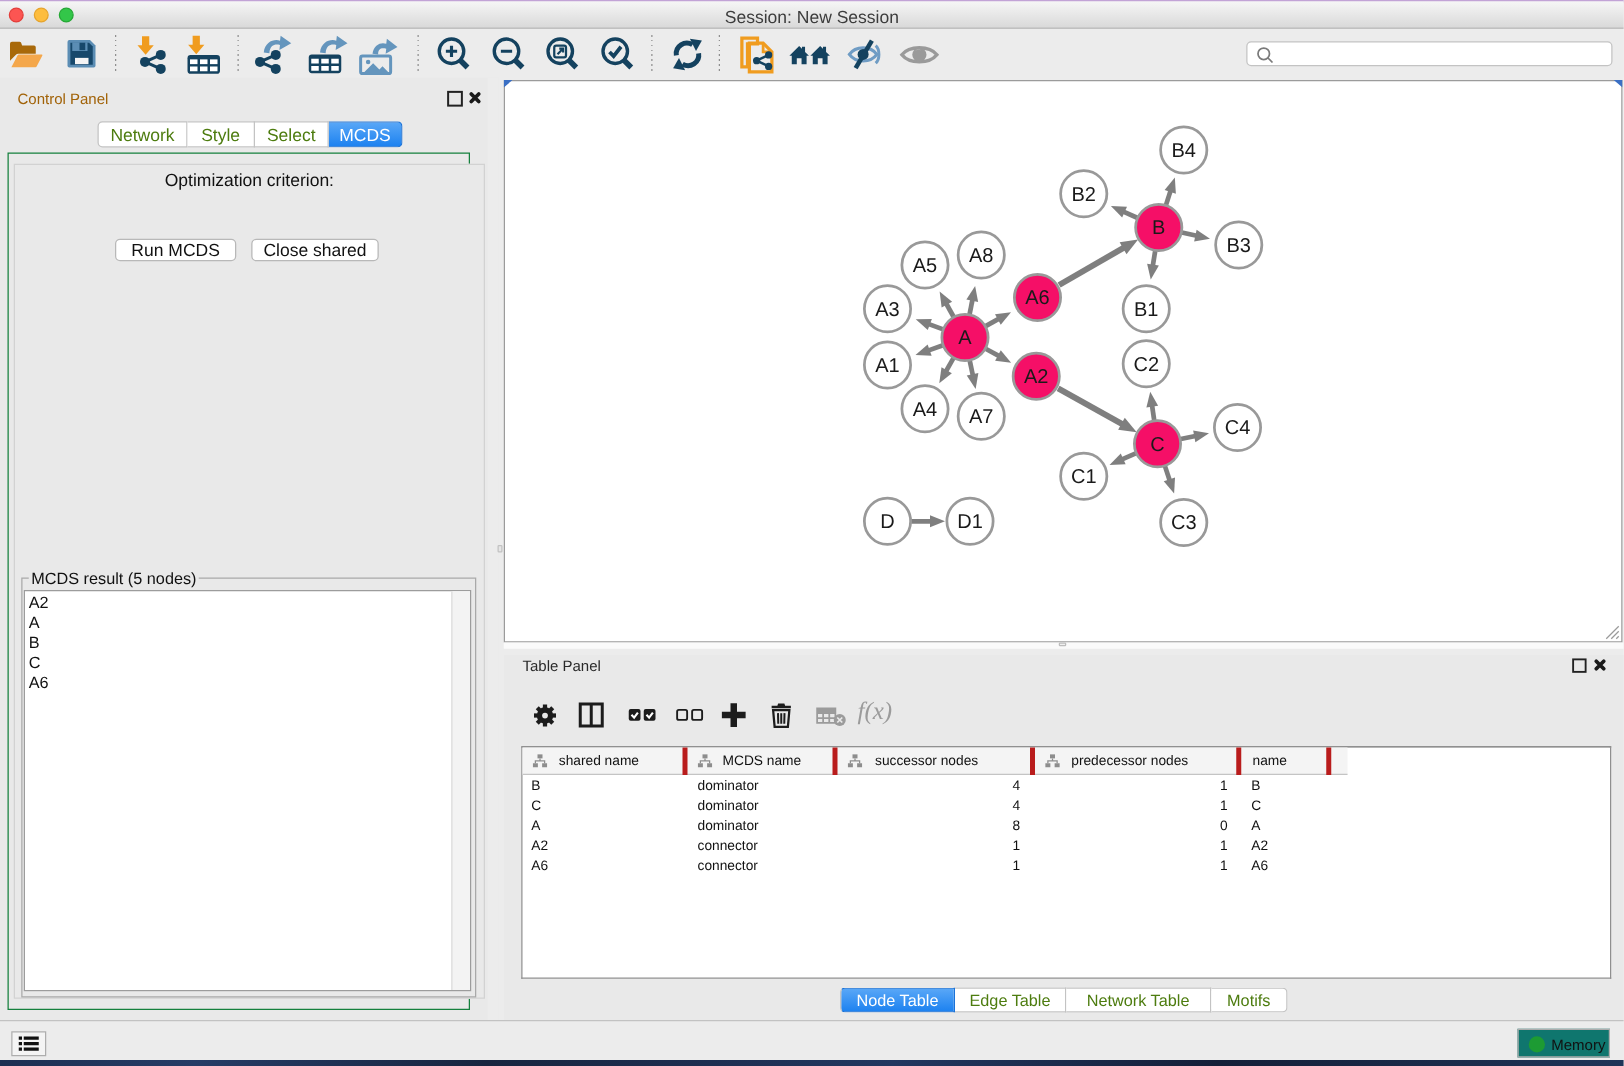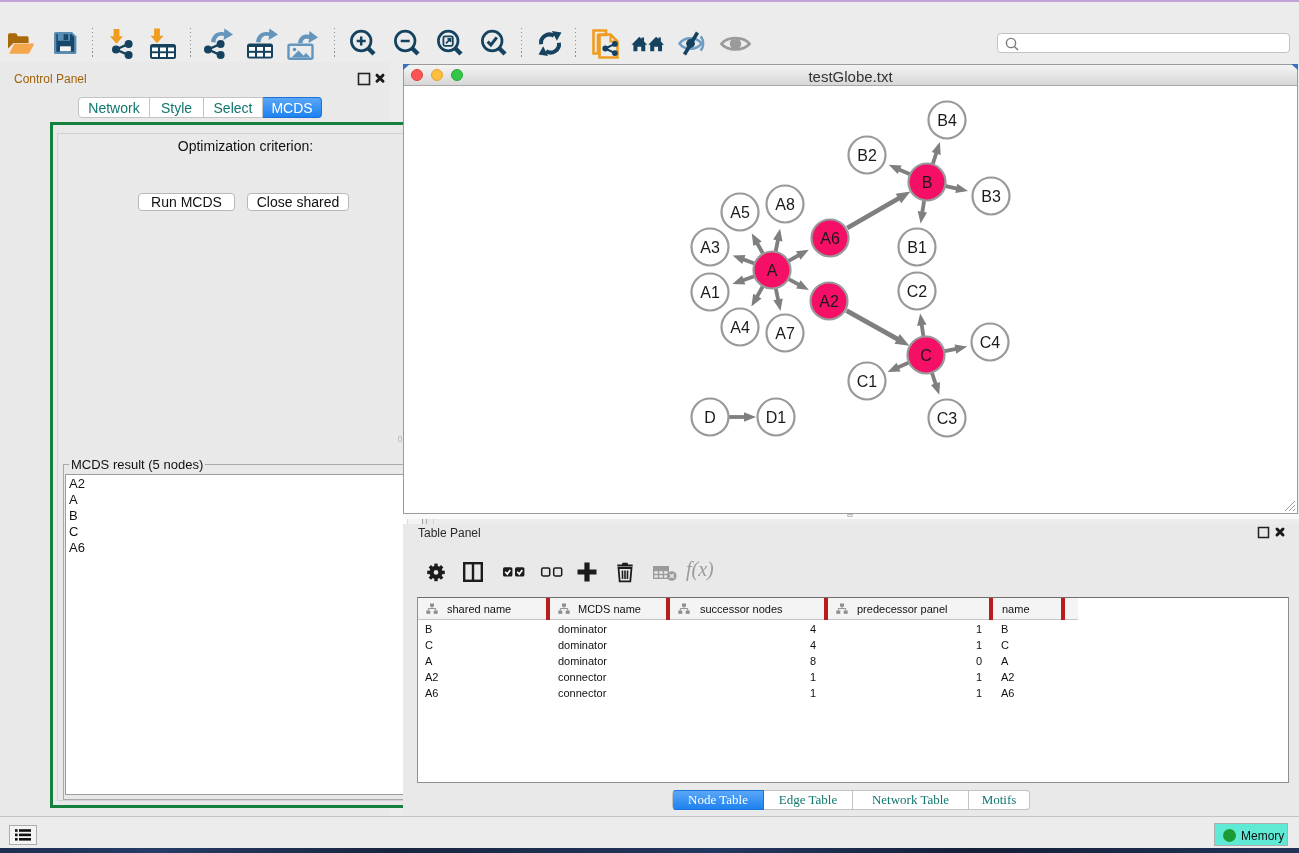--- a/index.html
+++ b/index.html
@@ -22,26 +22,26 @@
   background-image:repeating-linear-gradient(#8f8f8f 0 1.3px, transparent 1.3px 3.9px); }
 .tbi { position:absolute; top:2px; }
 #searchbox { position:absolute; left:997px; top:8px; width:293px; height:20px;
   background:#fff; border:1px solid #c3c3c3; border-radius:4px; }
 
 
 #cpanel { left:0; top:62px; width:399px; height:754px; background:#e9e9e9; border-right:9px solid #ececec; }
 #cpanel .hdr { position:absolute; left:14px; top:10px; font-size:12px; color:#a16207; }
 .tabbar { position:absolute; display:flex; height:21px; font-size:14px; }
 .tabbar .tab, .tabbar2 .tab { background:#fff; border:1px solid #c3c3c3; border-left:none;
-  color:#0f766e; display:flex; align-items:center; justify-content:center; }
+  color:#4d7c0f; display:flex; align-items:center; justify-content:center; }
 .tabbar .tab:first-child, .tabbar2 .tab:first-child { border-left:1px solid #c3c3c3; border-radius:4px 0 0 4px; }
 .tabbar .tab:last-child, .tabbar2 .tab:last-child { border-radius:0 4px 4px 0; }
 .tabbar .sel, .tabbar2 .sel { background:linear-gradient(#59a7f7,#1d82f0); border-color:#1a72d8; color:#fff; }
 #cp-outer { position:absolute; left:6px; top:60px; width:370px; height:686px;
-  border:3px solid #15803d; background:#e9e9e9;margin-left:44px; }
+  border:1px solid #15803d; background:#e9e9e9; }
 #cp-inner { position:absolute; left:4px; top:8px; width:377px; height:668px;
   border:1px solid #d2d2d2; background:#e9e9e9; }
 #optlabel { position:absolute; left:0; width:100%; top:4px; text-align:center; font-size:14px; color:#111; }
 #optselect { position:absolute; left:31px; top:26px; width:310px; height:20px;
   background:#fff; border:1px solid #b8b8b8; border-radius:4px; font-size:14px; color:#111; }
 #optselect .txt { position:absolute; left:0; right:42px; top:2px; text-align:center; white-space:nowrap; }
 #optselect .stepper { position:absolute; right:5px; top:-1px; width:16px; height:20px;
   border-radius:4px; background:linear-gradient(#6cb0f8,#2387f2); }
 .btn { position:absolute; height:18px; background:#fff; border:1px solid #b8b8b8;
   border-radius:4px; font-size:14px; color:#111; text-align:center; line-height:16px; }
@@ -68,35 +68,41 @@
 #tpanel .hdr { position:absolute; left:15px; top:2px; font-size:12px; color:#2a2a2a; }
 #ttable { position:absolute; left:14px; top:73px; width:872px; height:186px;
   background:#fff; border:1px solid #8f8f8f; border-top-color:#6e6e6e; font-size:11px; color:#111; }
 #thead { position:absolute; left:0; top:0; width:660px; height:22px; background:#f4f4f4;
   border-bottom:1px solid #c4c4c4; }
 #thead .col { position:absolute; top:0; height:22px; border-right:4px solid #b91c1c; }
 #thead .ctext { position:absolute; top:5px; font-size:11px; color:#111; white-space:nowrap; }
 #thead .hicon { position:absolute; left:8px; top:5px; }
 .trow { position:absolute; left:0; width:100%; height:16px; }
 .trow span { position:absolute; top:2px; }
-.tabbar2 { position:absolute; display:flex; height:20px; font-size:13px;font-family:Liberation Serif, serif; }
+.tabbar2 { position:absolute; display:flex; height:20px; font-size:13px; }
 
 
 #statusbar { left:0; top:816px; width:1299px; height:32px; background:#ececec; border-top:1px solid #c2c2c2; }
 #bottomstrip { left:0; top:848px; width:1299px; height:5px;
   background:linear-gradient(90deg,#1c2f52,#263c66 12%,#17253f 30%,#223760 55%,#141f38 75%,#1f3458 100%); }
 #memorybtn { position:absolute; left:1214px; top:6px; width:74px; height:23px;
-  background:#5eead4; border:1px solid #adadad; font-size:13px; color:#111; }
+  background:#0f766e; border:1px solid #adadad; font-size:13px; color:#111; }
 #listbtn { position:absolute; left:9px; top:8px; width:28px; height:20px;
   background:#f4f4f4; border:1px solid #adadad; }
 </style>
 </head>
 <body>
 <div id="app">
   <div id="topstrip" class="abs"></div>
+  <div id="titlebar" class="abs">
+    <div class="light" style="left:7px; background:#fc5552; border:1px solid #e33e3a;"></div>
+    <div class="light" style="left:27px; background:#fdbd3e; border:1px solid #e6a42c;"></div>
+    <div class="light" style="left:47px; background:#33c649; border:1px solid #25a835;"></div>
+    <div class="title">Session: New Session</div>
+  </div>
 
   <div id="toolbar" class="abs">
     <div class="sep" style="left:92px"></div>
     <div class="sep" style="left:190px"></div>
     <div class="sep" style="left:334px"></div>
     <div class="sep" style="left:521px"></div>
     <div class="sep" style="left:575px"></div>
 <svg class="tbi" style="left:6px" width="34" height="34" viewBox="0 0 34 34">
 <path d="M2 21.5 V8 Q2 6.3 3.6 6.3 H9.6 Q10.6 6.3 10.9 7.2 L11.7 9.3 H21.2 Q22.6 9.3 22.6 10.8 V16 H8.4 Q7 16 6.3 17.2 Z" fill="#a8690a"></path>
 <path d="M3.1 26.7 L8.1 17.1 Q8.4 16.6 9 16.6 H27.3 Q28.2 16.6 27.9 17.4 L23.4 26 Q23.1 26.7 22.3 26.7 Z" fill="#f4a74b"></path>
@@ -253,26 +259,20 @@
             <div class="li" style="top:33px">B</div>
             <div class="li" style="top:49px">C</div>
             <div class="li" style="top:65px">A6</div>
           </div>
         </div>
       </div>
     </div>
   </div>
 
   <div id="netwin" class="abs">
-    <div id="nettitle">
-      <div class="light" style="left:7px; top:4px; background:#fc5552; border:1px solid #e33e3a;"></div>
-      <div class="light" style="left:27px; top:4px; background:#fdbd3e; border:1px solid #e6a42c;"></div>
-      <div class="light" style="left:47px; top:4px; background:#33c649; border:1px solid #25a835;"></div>
-      <div class="title">testGlobe.txt</div>
-    </div>
     <svg id="graph" width="893" height="427" viewBox="404 86 893 427">
         <line x1="755.0" y1="276.0" x2="741.8" y2="280.7" stroke="#7f7f7f" stroke-width="3.8"></line>
         <path d="M732.4 284.0 L742.1 275.6 L745.3 284.5 Z" fill="#7f7f7f"></path>
 <line x1="755.1" y1="263.7" x2="742.0" y2="258.9" stroke="#7f7f7f" stroke-width="3.8"></line>
         <path d="M732.6 255.4 L745.5 255.1 L742.2 264.0 Z" fill="#7f7f7f"></path>
 <line x1="763.3" y1="254.2" x2="756.5" y2="242.0" stroke="#7f7f7f" stroke-width="3.8"></line>
         <path d="M751.7 233.2 L761.7 241.4 L753.3 246.0 Z" fill="#7f7f7f"></path>
 <line x1="775.5" y1="252.3" x2="778.2" y2="238.6" stroke="#7f7f7f" stroke-width="3.8"></line>
         <path d="M780.1 228.8 L782.5 241.5 L773.1 239.6 Z" fill="#7f7f7f"></path>
 <line x1="763.2" y1="285.7" x2="756.3" y2="297.9" stroke="#7f7f7f" stroke-width="3.8"></line>
@@ -457,21 +457,21 @@
           </div>
         <div class="col" style="left:410px; width:165px">
             <svg class="hicon" width="12" height="12" viewBox="0 0 12 12">
               <g fill="#8d8d8d">
                 <rect x="4" y="0.5" width="4" height="3.2"></rect>
                 <rect x="0.3" y="7.6" width="4" height="3.2"></rect>
                 <rect x="7.7" y="7.6" width="4" height="3.2"></rect>
               </g>
               <path d="M6 3.7 V5.6 M2.3 7.6 V5.6 H9.7 V7.6" fill="none" stroke="#8d8d8d" stroke-width="1"></path>
             </svg>
-            <div class="ctext" style="left:29px">predecessor panel</div>
+            <div class="ctext" style="left:29px">predecessor nodes</div>
           </div>
         <div class="col" style="left:563px; width:84px;">
             <div class="ctext" style="left:21px">name</div>
           </div>
       </div>
       <div class="trow" style="top:23px">
           <span style="left:7px">B</span>
           <span style="left:140px">dominator</span>
           <span style="left:392px">4</span>
           <span style="left:558px">1</span>

